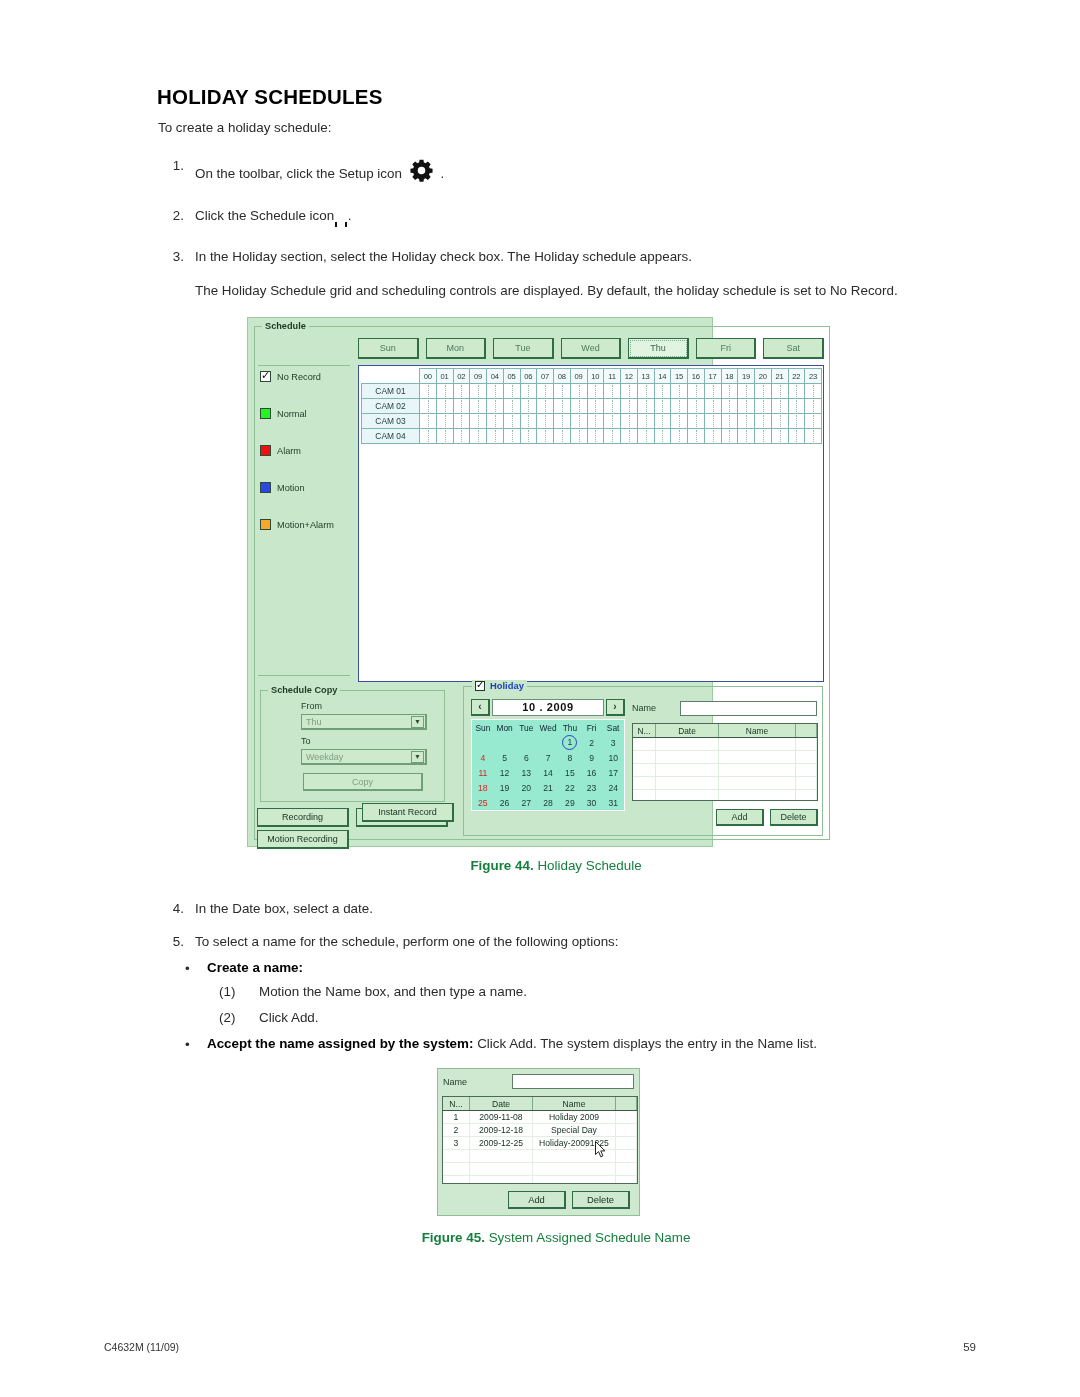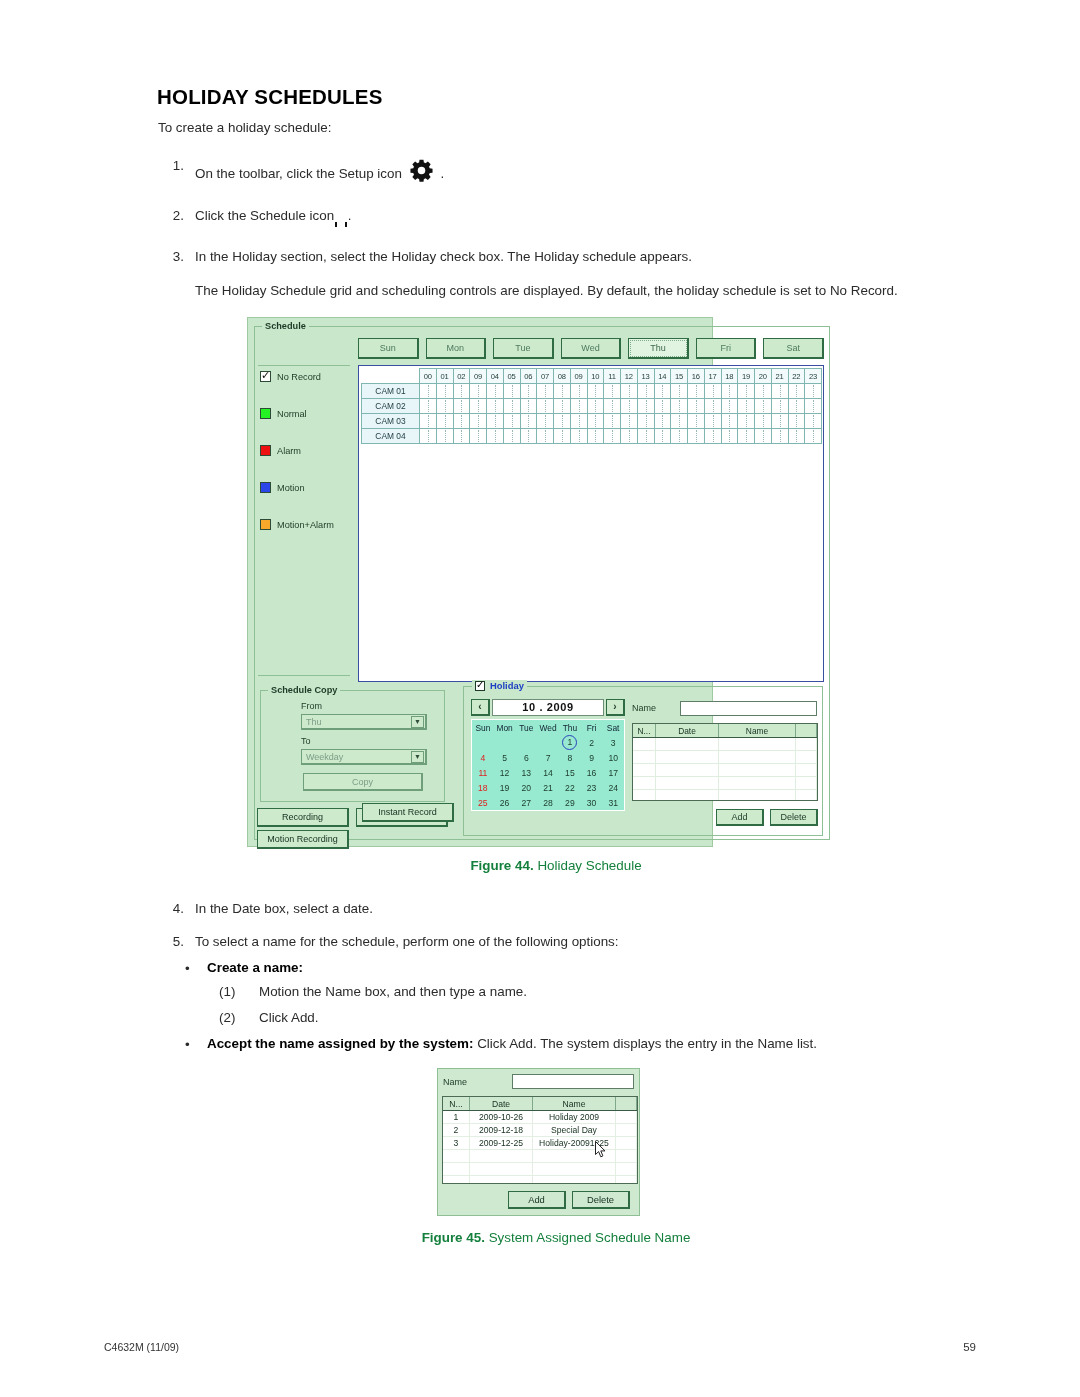--- a/index.html
+++ b/index.html
@@ -1027,21 +1027,21 @@
       <table class="listtable2">
         <tbody>
             <tr>
           <th style="width:26px">N...</th>
           <th style="width:62px">Date</th>
           <th style="width:82px">Name</th>
           <th></th>
         </tr>
         <tr>
           <td>1</td>
-          <td>2009-10-26</td>
+          <td>2009-11-08</td>
           <td>Holiday 2009</td>
           <td></td>
         </tr>
         <tr>
           <td>2</td>
           <td>2009-12-18</td>
           <td>Special Day</td>
           <td></td>
         </tr>
         <tr>

